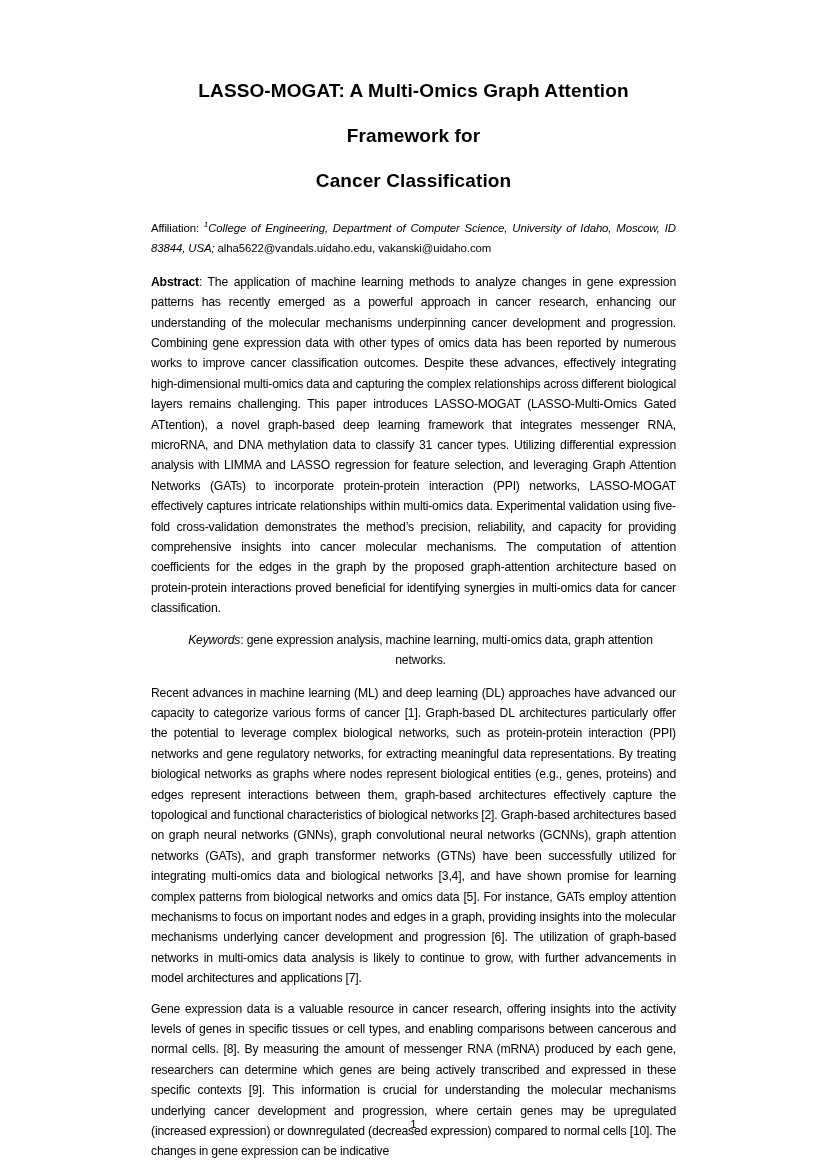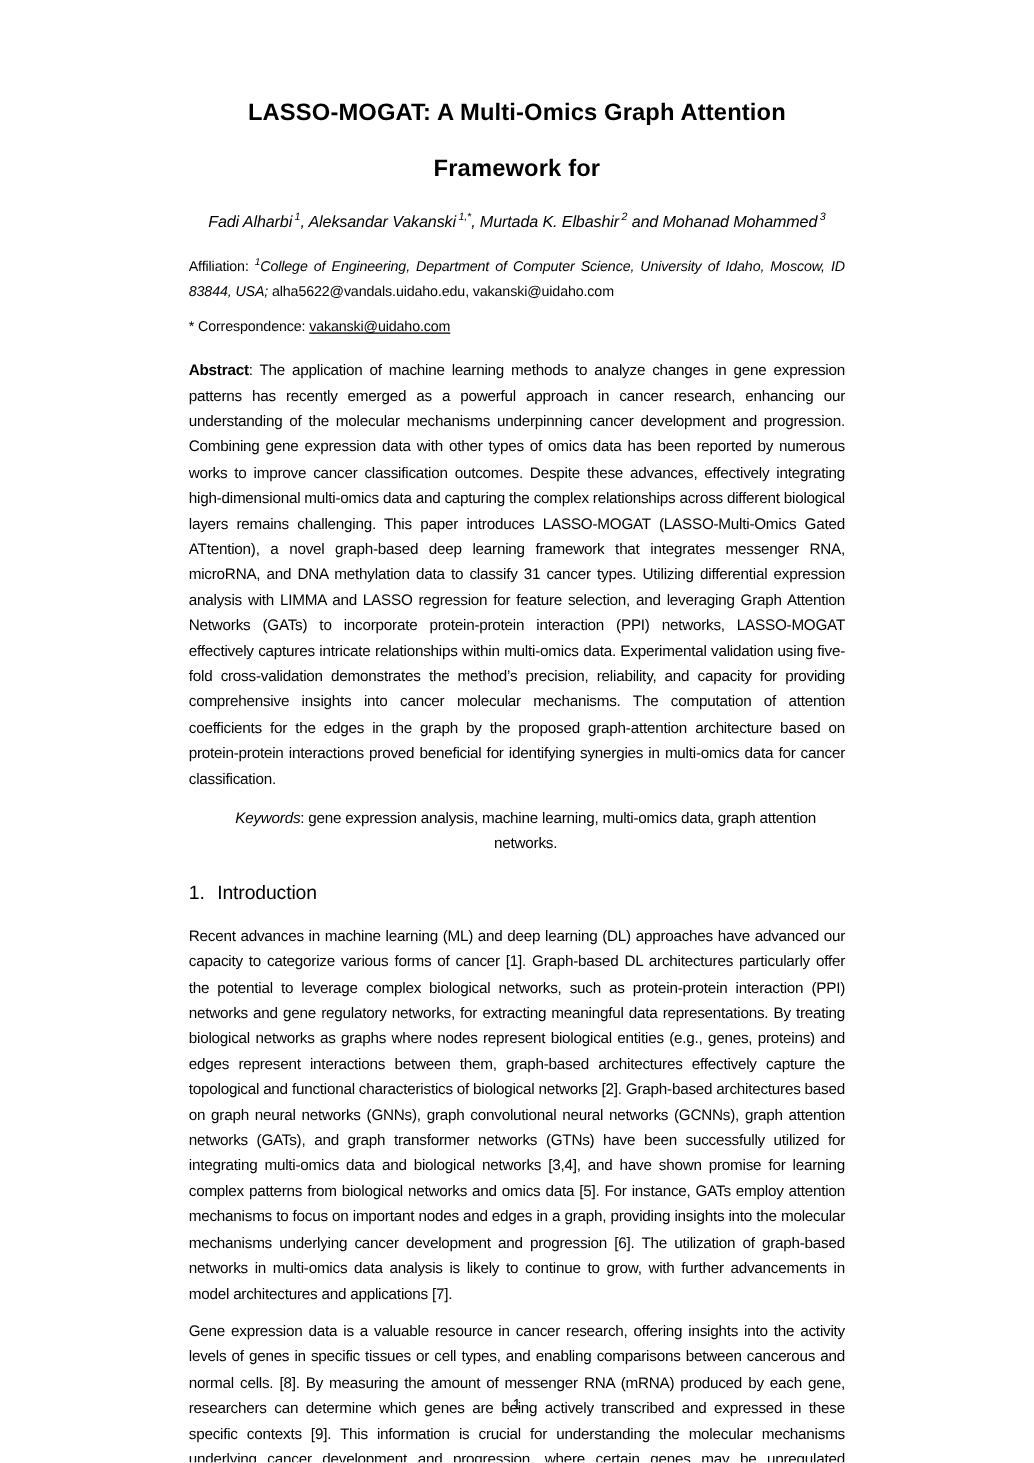--- a/index.html
+++ b/index.html
@@ -101,35 +101,33 @@
     font-size: 11.5px;
   }
 </style>
 </head>
 <body>
 
 <div class="page">
 
   <h1 class="title">
       <span class="title-line">LASSO-MOGAT: A Multi-Omics Graph Attention Framework for</span>
+      <span class="title-line">Cancer Classification</span>
     </h1>
 
-  <div class="authors"><span>Fadi Alharbi</span><sup>1</sup><span>, </span><span>Aleksandar Vakanski</span><sup>1,*</sup><span>, </span><span>Murtada K. Elbashir</span><sup>2</sup><span> and </span><span>Mohanad Mohammed</span><sup>3</sup></div>
 
   <p class="affil" style=""><span>Affiliation: </span><sup class="it">1</sup><span class="it">College of Engineering, Department of Computer Science, University of Idaho, Moscow, ID 83844, USA;</span><span> alha5622@vandals.uidaho.edu, vakanski@uidaho.com</span></p>
 
 
 
-  <p class="correspondence"><span>* Correspondence: </span><a class="email">vakanski@uidaho.com</a></p>
 
   <p class="abstract"><span class="b">Abstract</span><span>: </span><span>The application of machine learning methods to analyze changes in gene expression patterns has recently emerged as a powerful approach in cancer research, enhancing our understanding of the molecular mechanisms underpinning cancer development and progression. Combining gene expression data with other types of omics data has been reported by numerous works to improve cancer classification outcomes. Despite these advances, effectively integrating high-dimensional multi-omics data and capturing the complex relationships across different biological layers remains challenging. This paper introduces LASSO-MOGAT (LASSO-Multi-Omics Gated ATtention), a novel graph-based deep learning framework that integrates messenger RNA, microRNA, and DNA methylation data to classify 31 cancer types. Utilizing differential expression analysis with LIMMA and LASSO regression for feature selection, and leveraging Graph Attention Networks (GATs) to incorporate protein-protein interaction (PPI) networks, LASSO-MOGAT effectively captures intricate relationships within multi-omics data. Experimental validation using five-fold cross-validation demonstrates the method’s precision, reliability, and capacity for providing comprehensive insights into cancer molecular mechanisms. The computation of attention coefficients for the edges in the graph by the proposed graph-attention architecture based on protein-protein interactions proved beneficial for identifying synergies in multi-omics data for cancer classification.</span></p>
 
   <p class="keywords"><span class="it">Keywords</span><span>: </span><span>gene expression analysis, machine learning, multi-omics data, graph attention networks.</span></p>
 
-  <h2 class="section-heading"><span class="num">1.</span><span>Introduction</span></h2>
 
   <p class="body-para" style="margin-top:12px">Recent advances in machine learning (ML) and deep learning (DL) approaches have advanced our capacity to categorize various forms of cancer [1]. Graph-based DL architectures particularly offer the potential to leverage complex biological networks, such as protein-protein interaction (PPI) networks and gene regulatory networks, for extracting meaningful data representations. By treating biological networks as graphs where nodes represent biological entities (e.g., genes, proteins) and edges represent interactions between them, graph-based architectures effectively capture the topological and functional characteristics of biological networks [2]. Graph-based architectures based on graph neural networks (GNNs), graph convolutional neural networks (GCNNs), graph attention networks (GATs), and graph transformer networks (GTNs) have been successfully utilized for integrating multi-omics data and biological networks [3,4], and have shown promise for learning complex patterns from biological networks and omics data [5]. For instance, GATs employ attention mechanisms to focus on important nodes and edges in a graph, providing insights into the molecular mechanisms underlying cancer development and progression [6]. The utilization of graph-based networks in multi-omics data analysis is likely to continue to grow, with further advancements in model architectures and applications [7].</p>
 
   <p class="body-para">Gene expression data is a valuable resource in cancer research, offering insights into the activity levels of genes in specific tissues or cell types, and enabling comparisons between cancerous and normal cells. [8]. By measuring the amount of messenger RNA (mRNA) produced by each gene, researchers can determine which genes are being actively transcribed and expressed in these specific contexts [9]. This information is crucial for understanding the molecular mechanisms underlying cancer development and progression, where certain genes may be upregulated (increased expression) or downregulated (decreased expression) compared to normal cells [10]. The changes in gene expression can be indicative</p>
 
   <div class="page-number">1</div>
 
 </div>
 
 </body></html>

